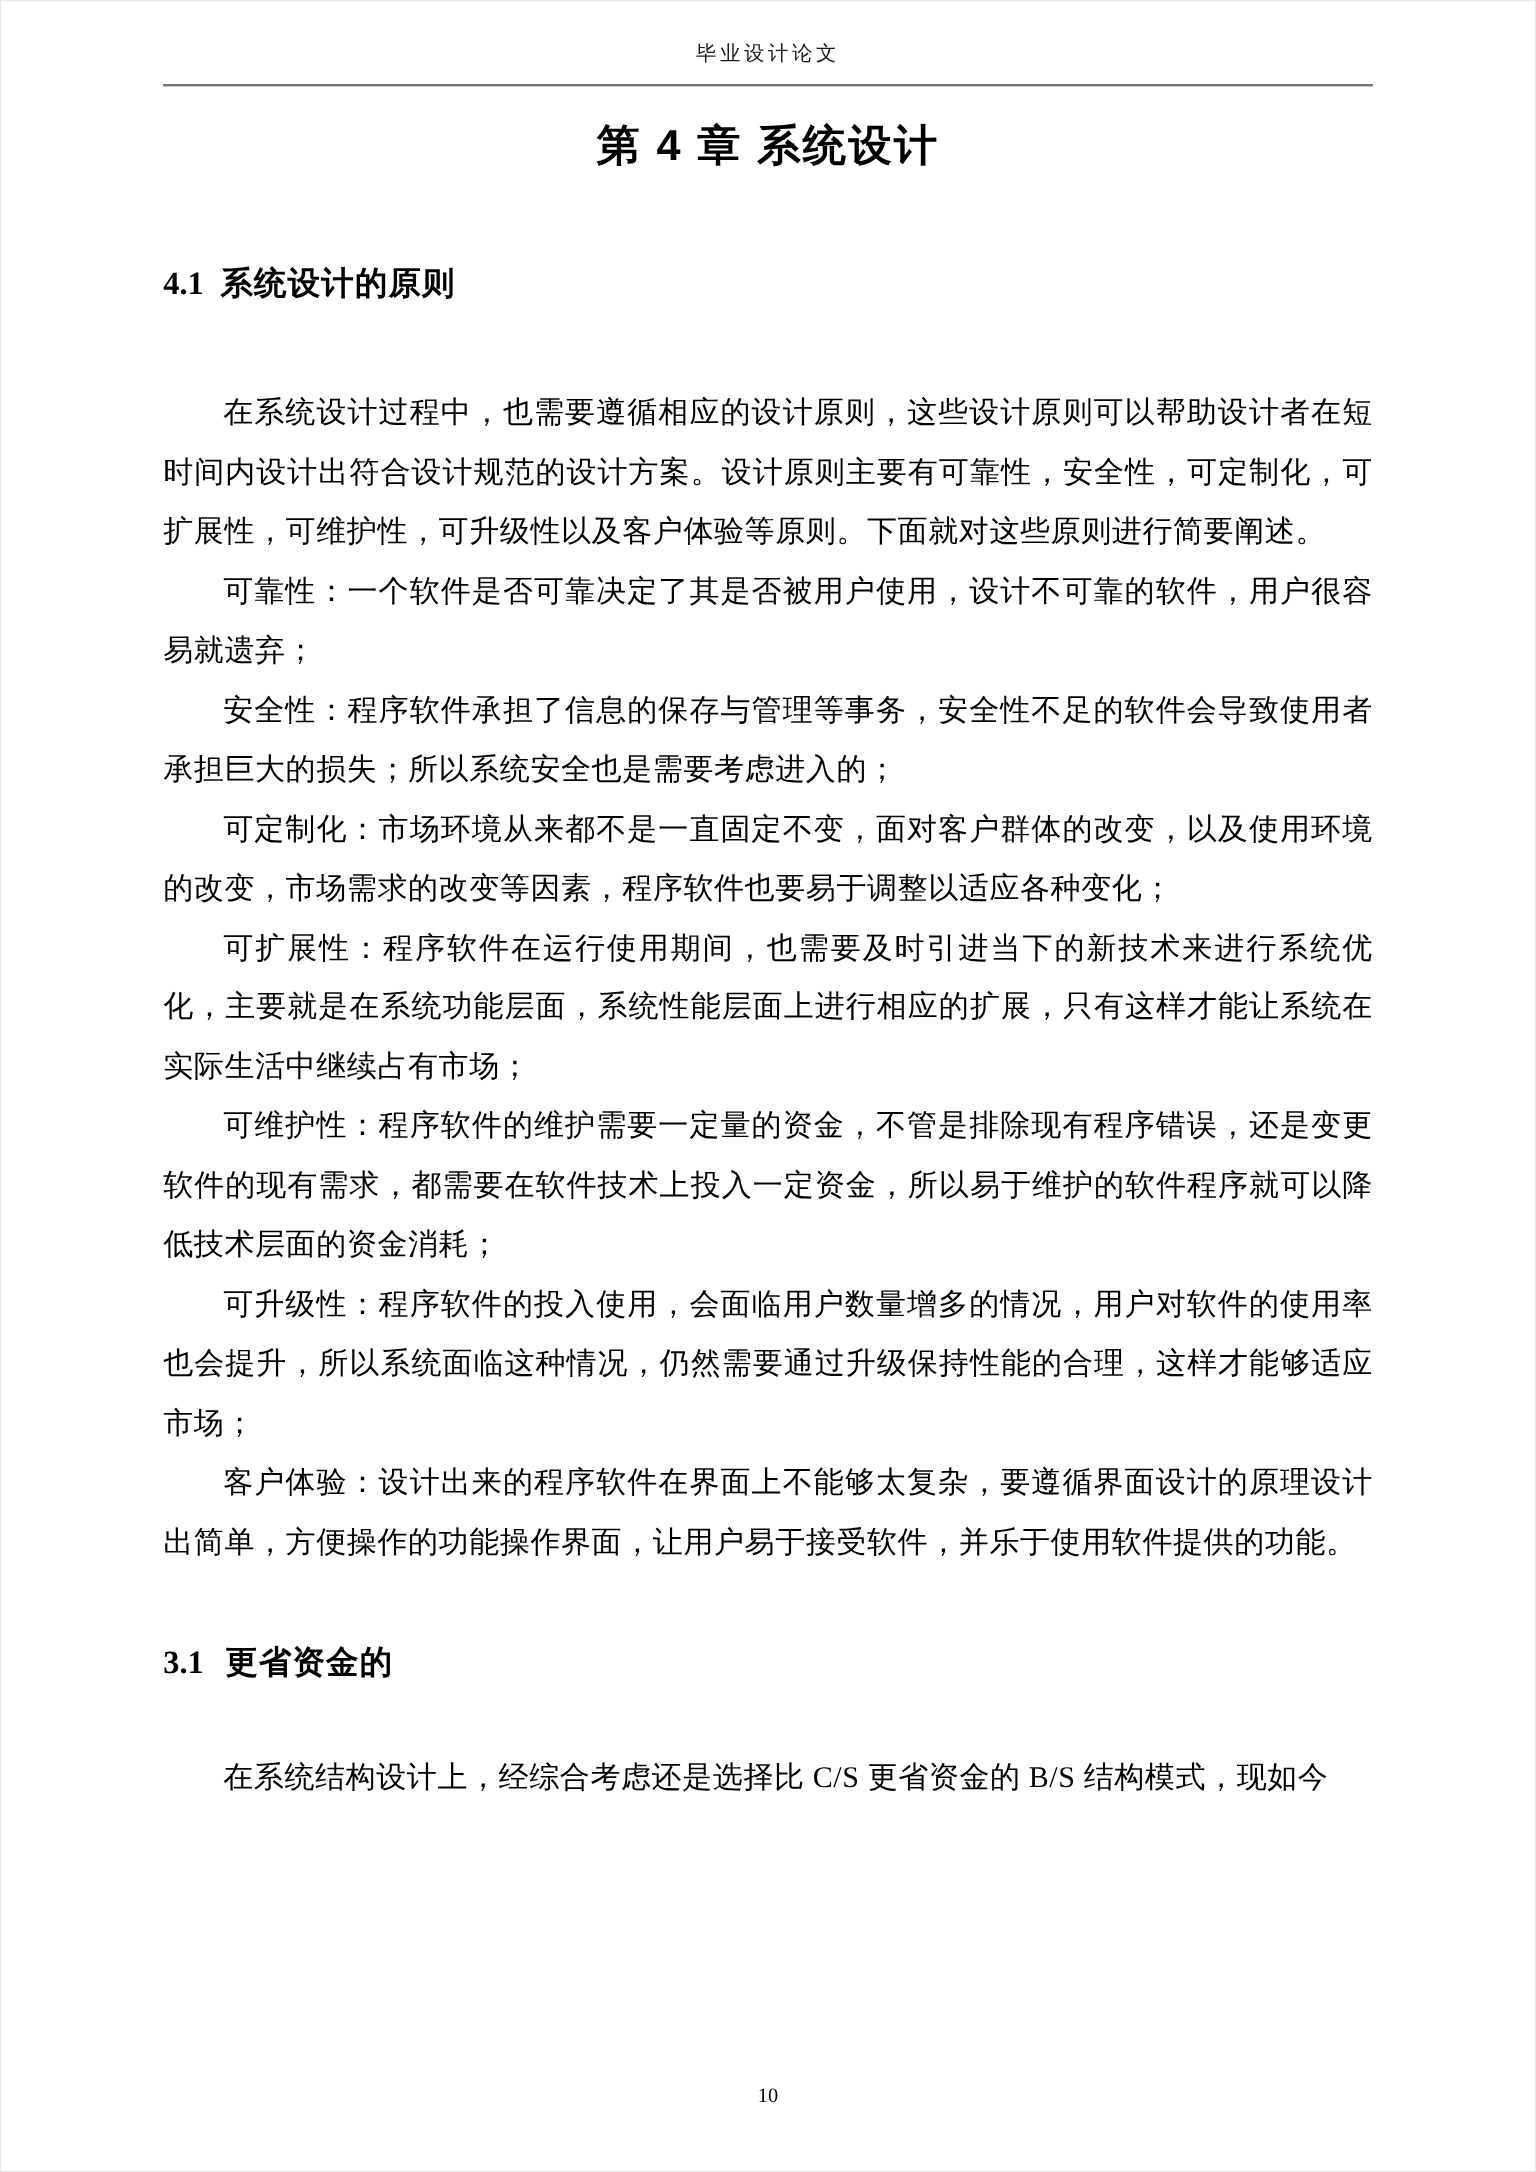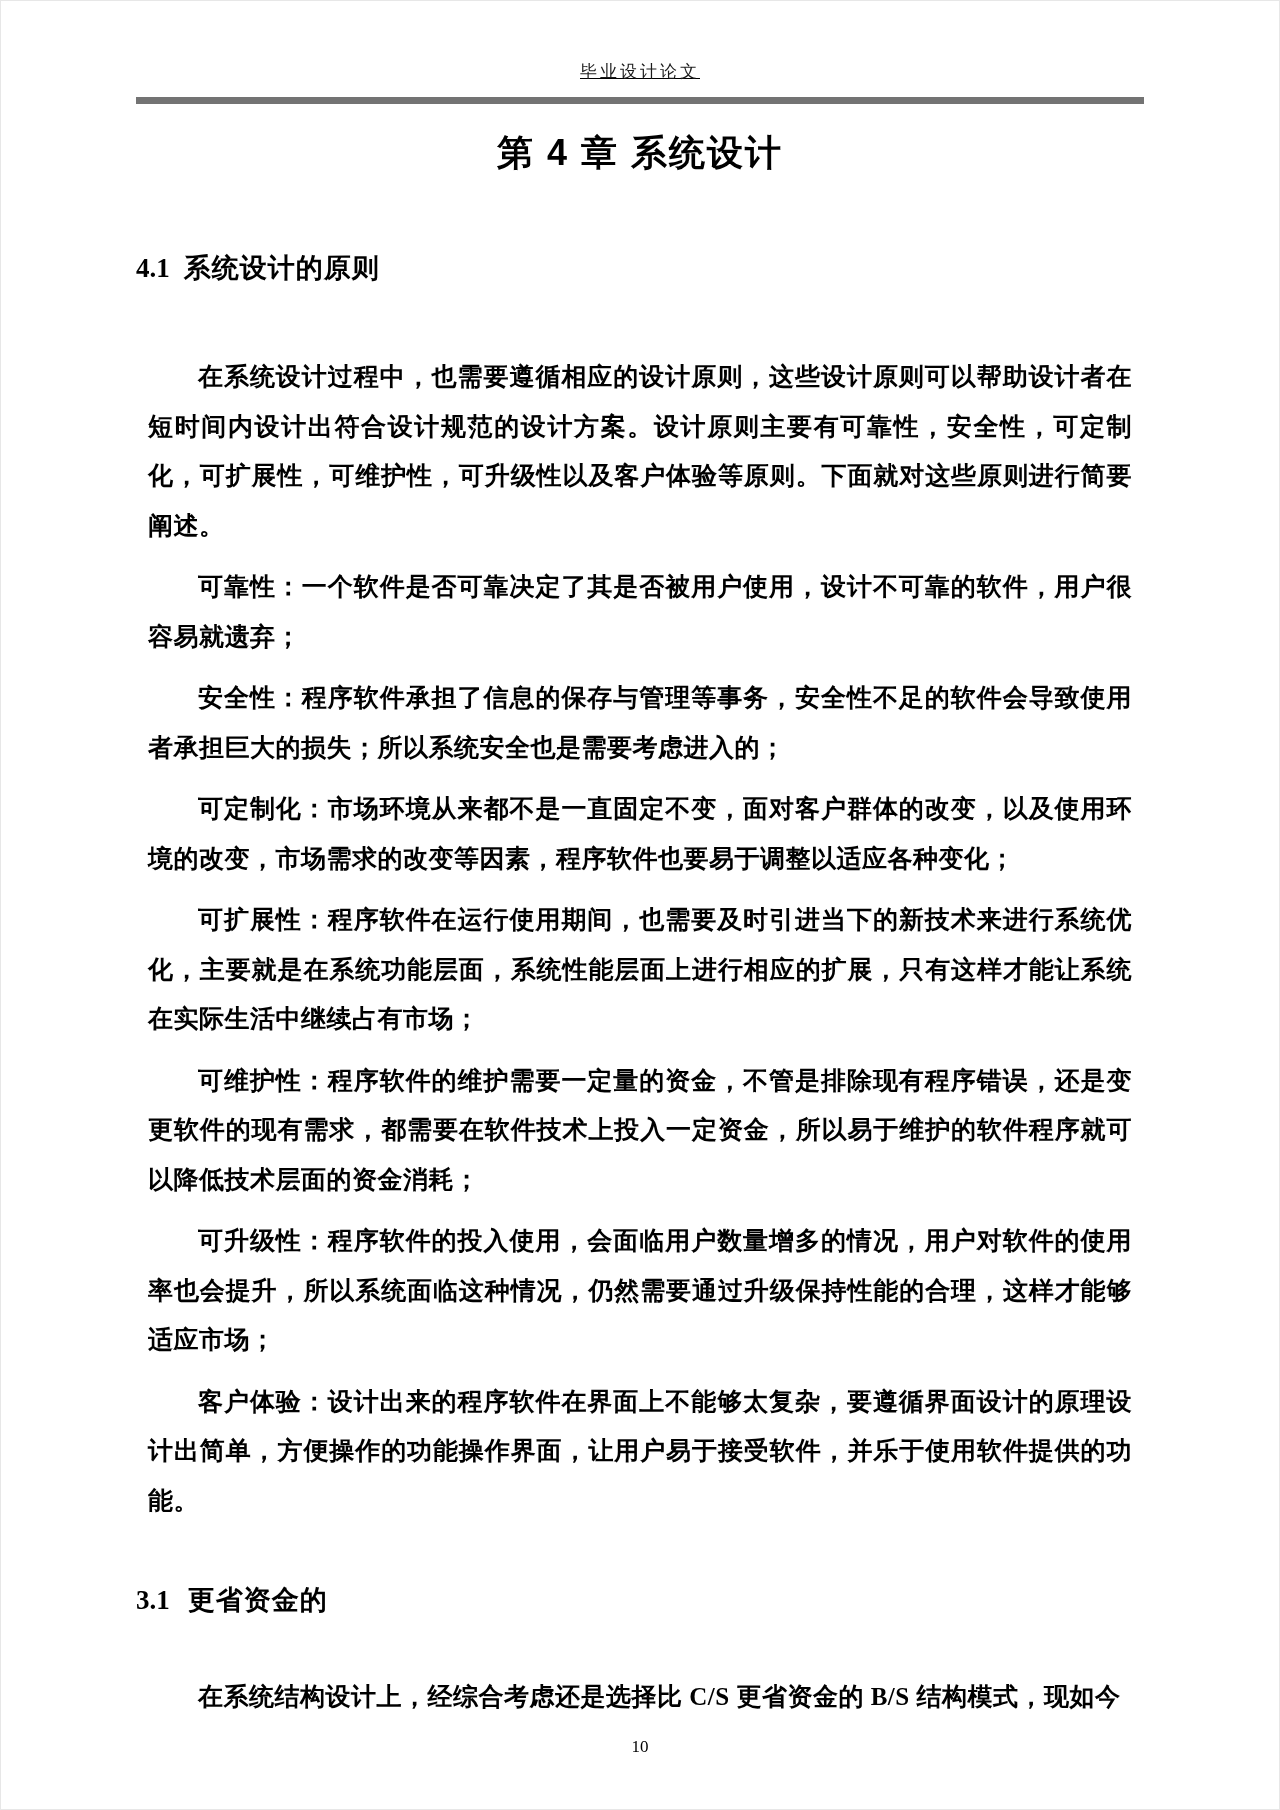--- a/index.html
+++ b/index.html
@@ -13,25 +13,24 @@
     height: 1810px;
     box-sizing: border-box;
     background: #ffffff;
     border: 1px solid #e7e7e7;
     padding: 0 135px;
     font-family: "Liberation Serif", "DejaVu Serif", serif;
     color: #000000;
     overflow: hidden;
   }
   .doc-header {
-    padding-top: 60px;
+    padding-top: 33px;
     padding-bottom: 14px;
-    border-bottom: 7px solid #737373;
+    border-bottom: 2px solid #737373;
     text-align: center;
-    text-decoration: underline;
   }
   .doc-header .header-title {
     font-size: 17px;
     line-height: 22px;
     letter-spacing: 3px;
     color: #1a1a1a;
   }
   .chapter-title {
     margin-top: 25px;
     text-align: center;
@@ -65,23 +64,22 @@
     margin-top: 64px;
     font-size: 25px;
     line-height: 49.5px;
     text-align: justify;
     letter-spacing: 0.5px;
   }
   .section-body.second {
     margin-top: 52px;
   }
   .section-body p {
-    margin: 12px;
+    margin: 0;
     text-indent: 2em;
-    font-weight: bold;
   }
   .page-number {
     position: absolute;
     top: 1735px;
     left: 0;
     width: 100%;
     text-align: center;
     font-size: 17px;
     line-height: 22px;
   }

